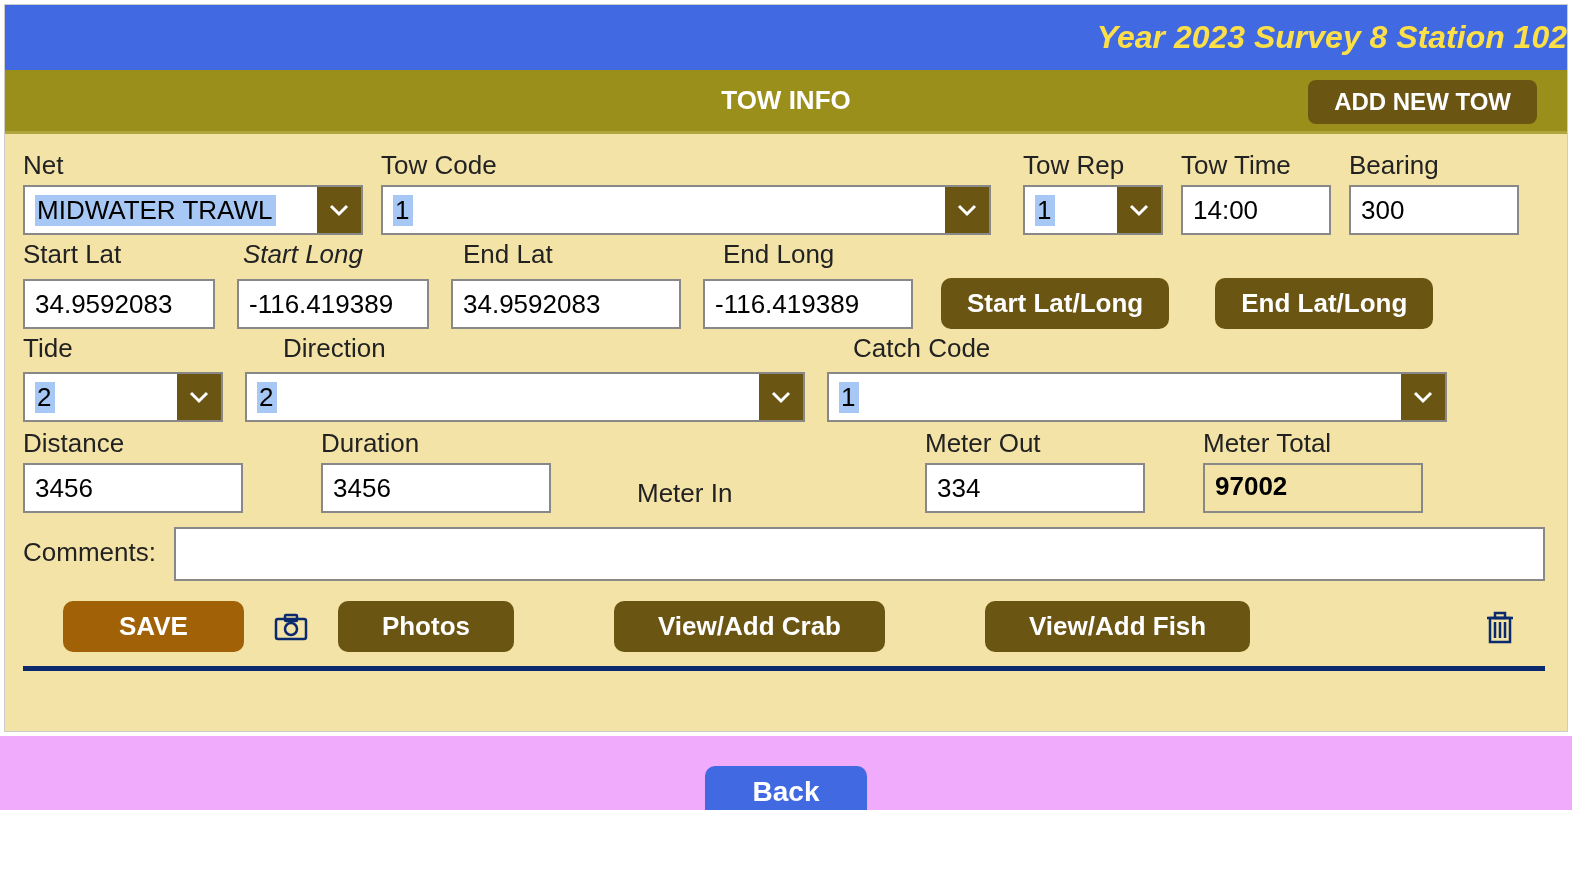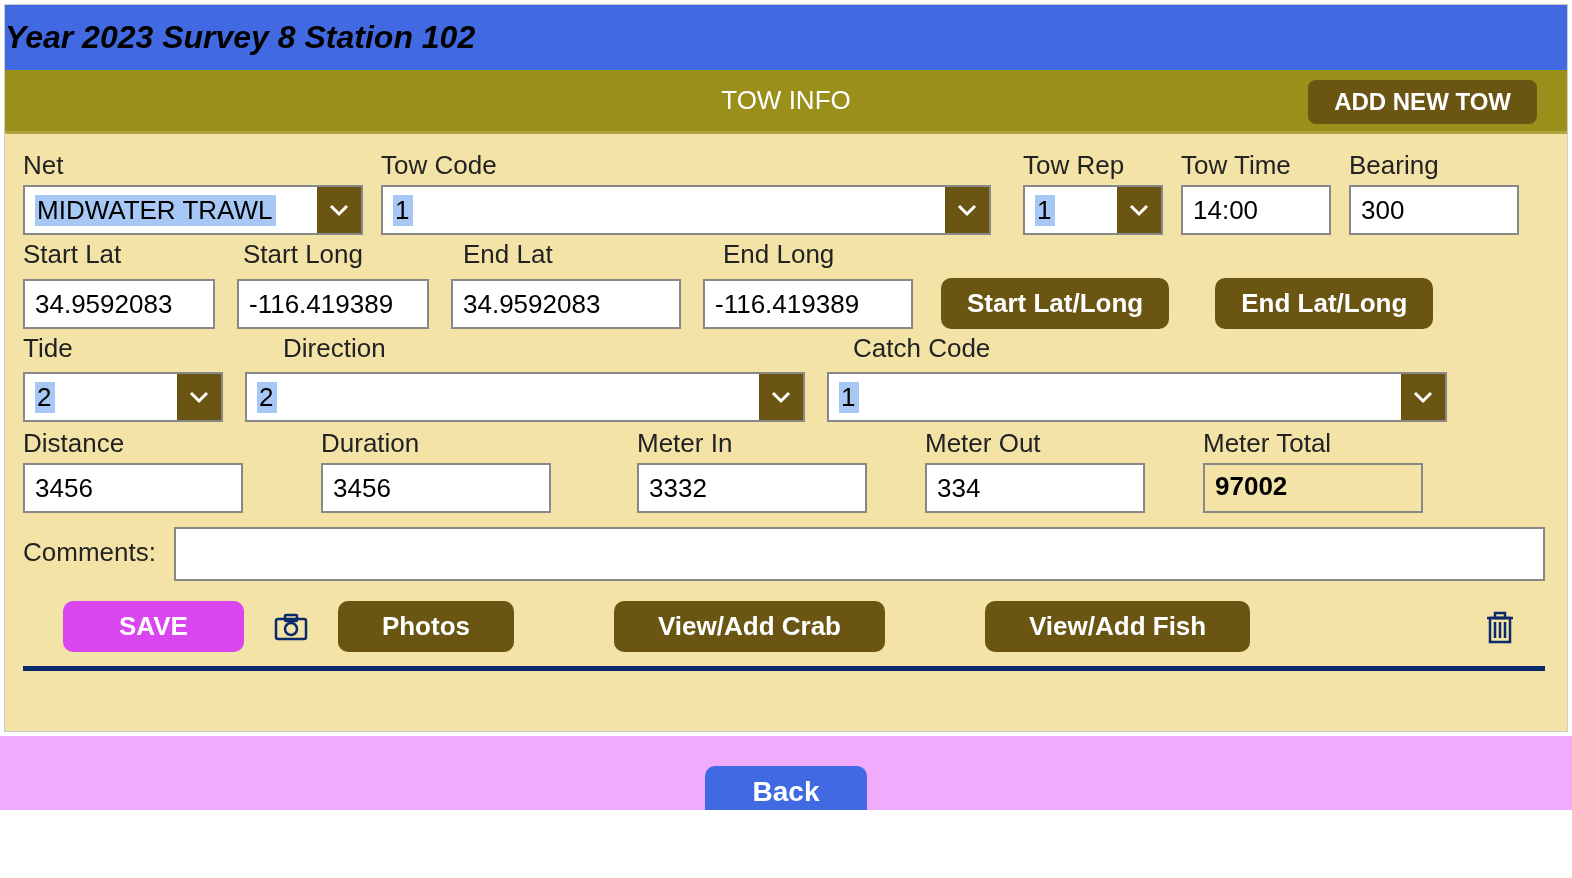--- a/index.html
+++ b/index.html
@@ -7,40 +7,40 @@
     font-family: 'Segoe UI', Arial, sans-serif;
     background: #ffffff;
     width: 1572px;
   }
   .outer {
     border: 1px solid #ccc;
     margin: 4px;
   }
   .title-bar {
     background: #4169E1;
-    color: #000000;
-    text-align: left;
+    color: #fde047;
+    text-align: right;
     padding: 14px 0;
     font-size: 32px;
     font-weight: bold;
     font-style: italic;
   }
   .section-header {
     background: #9B8F1C;
     color: #fff;
     display: flex;
     align-items: center;
     justify-content: center;
     position: relative;
     height: 64px;
     border-bottom: 3px solid #b0a53c;
   }
   .section-header .section-title {
     font-size: 26px;
-    font-weight: normal;
+    font-weight: bold;
     text-align: center;
   }
   .add-new-btn {
     position: absolute;
     right: 30px;
     top: 10px;
     background: #6a5512;
     color: #fff;
     font-size: 24px;
     font-weight: bold;
@@ -113,21 +113,21 @@
     background: #6a5512;
     color: #fff;
     font-size: 26px;
     font-weight: bold;
     border: none;
     border-radius: 10px;
     padding: 10px 26px;
     cursor: pointer;
   }
   .blue-btn {
-    background: #d946ef;
+    background: #a16207;
     color: #fff;
     font-size: 26px;
     font-weight: bold;
     border: none;
     border-radius: 10px;
     padding: 10px 26px;
     cursor: pointer;
   }
   .comments-row {
     display: flex;
@@ -241,21 +241,21 @@
       </div>
 
       <div class="field" style="width:170px;">
         <div class="label">Bearing</div>
         <input class="input" value="300" style="">
       </div>
     </div>
 
     <div class="row" style="margin-top:2px;">
       <div class="label" style="width:220px;">Start Lat</div>
-      <div class="label" style="width:220px;">Start Long</div>
+      <div class="label" style="width:220px;font-style:italic;">Start Long</div>
       <div class="label" style="width:260px;">End Lat</div>
       <div class="label" style="width:220px;">End Long</div>
     </div>
 
     <div class="row" style="gap:22px; margin-top:4px;">
       <input class="input" style="width: 192px;" value="34.9592083">
       <input class="input" style="width: 192px;" value="-116.419389">
       <input class="input" style="width: 230px;" value="34.9592083">
       <input class="input" style="width: 210px;" value="-116.419389">
       <button class="brown-btn" style="margin-left:6px;">Start Lat/Long</button>
@@ -304,21 +304,20 @@
       <div class="field" style="width:240px;">
         <div class="label">Distance</div>
         <input class="input" style="width: 220px;" value="3456">
       </div>
       <div class="field" style="width:290px; margin-left:40px;">
         <div class="label">Duration</div>
         <input class="input" style="width: 230px;" value="3456">
       </div>
       <div class="field" style="width:270px;margin-left:8px;">
         <div class="label">Meter In</div>
-        <input class="input" style="width: 230px;" value="3332">
       </div>
       <div class="field" style="width:260px;">
         <div class="label">Meter Out</div>
         <input class="input" style="width: 220px;" value="334">
       </div>
       <div class="field" style="width:230px;">
         <div class="label">Meter Total</div>
         <div class="input-ro" style="width:220px;">97002</div>
       </div>
     </div>

